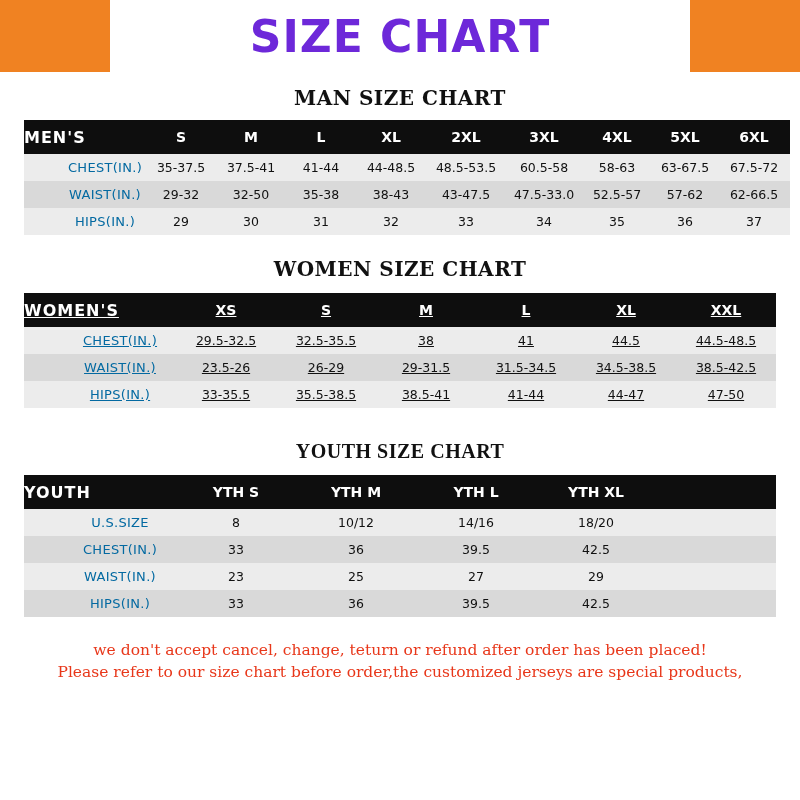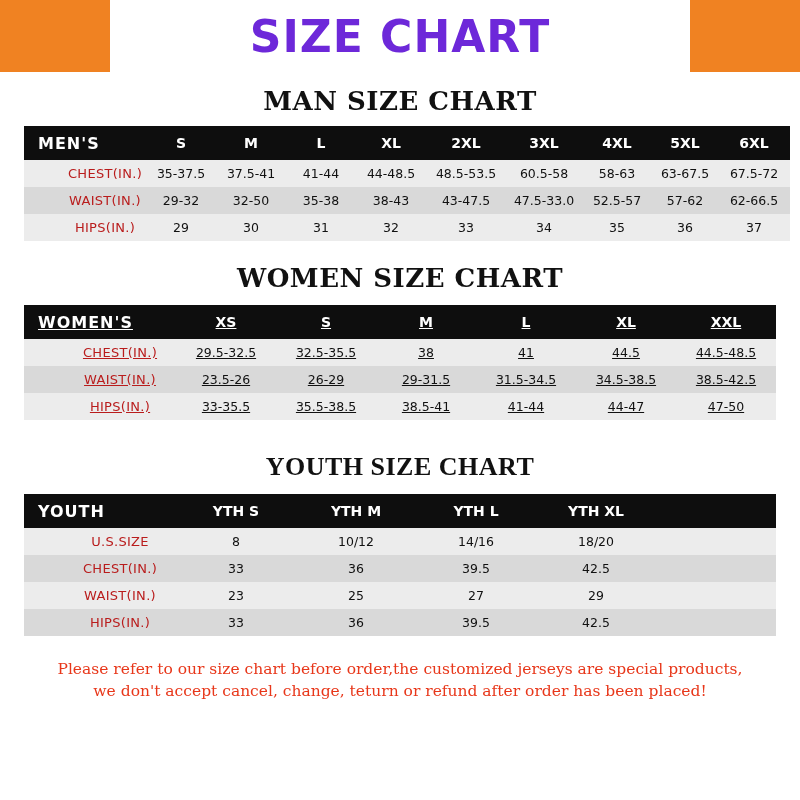--- a/index.html
+++ b/index.html
@@ -50,21 +50,21 @@
     line-height: 1;
     margin-top: 2px;
   }
   .section {
     padding: 0 24px;
   }
   .section-title {
     text-align: center;
     font-family: "DejaVu Serif", serif;
     font-weight: bold;
-    font-size: 26px;
+    font-size: 20px;
     color: #111111;
     letter-spacing: 0.5px;
   }
   .man-title { margin: 14px 0 10px 0; }
   .women-title { margin: 22px 0 12px 0; text-align: center; }
   .youth-title { margin: 32px 0 12px 0; font-family: Liberation Serif, serif; }
 
   table.size-table {
     width: 752px;
     margin: 0 auto;
@@ -83,29 +83,28 @@
   }
   table.size-table thead th {
     background: #0e0e0e;
     color: #ffffff;
     font-weight: bold;
     font-size: 14px;
     height: 34px;
   }
   table.size-table thead th.rowlabel {
     text-align: left;
-    padding-left: 14px;
     font-size: 16px;
     letter-spacing: 1px;
   }
   table.size-table tbody tr.light td { background: #ececec; }
   table.size-table tbody tr.dark td { background: #d9d9d9; }
   table.size-table tbody td.rowlabel {
     font-size: 13px;
-    color: #b91c1c;
+    color: #0369a1;
     letter-spacing: 0.3px;
     padding-left: 40px;
   }
   
   .women-table thead th { font-size: 15px; height: 38px; }
   .women-table thead th.rowlabel { font-size: 17px; }
   .women-table th, .women-table td { font-size: 13.5px; height: 31px; text-decoration: underline; }
   .women-table tbody td.rowlabel { font-size: 13.5px; }
 
   
@@ -313,17 +312,17 @@
           <td>36</td>
           <td>39.5</td>
           <td>42.5</td>
           <td></td>
         </tr>
       </tbody>
     </table>
   </div>
 
   <div class="footer-note">
+    <div>we don't accept cancel, change, teturn or refund after order has been placed!</div>
     <div>Please refer to our size chart before order,the customized jerseys are special products,</div>
-    <div>we don't accept cancel, change, teturn or refund after order has been placed!</div>
   </div>
 
 </div>
 
 </body></html>

